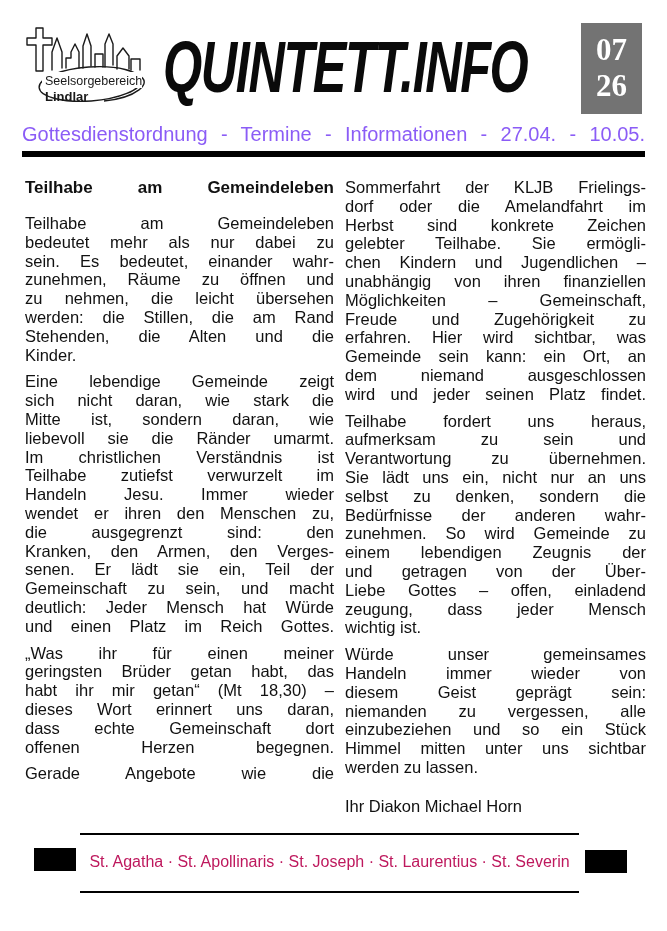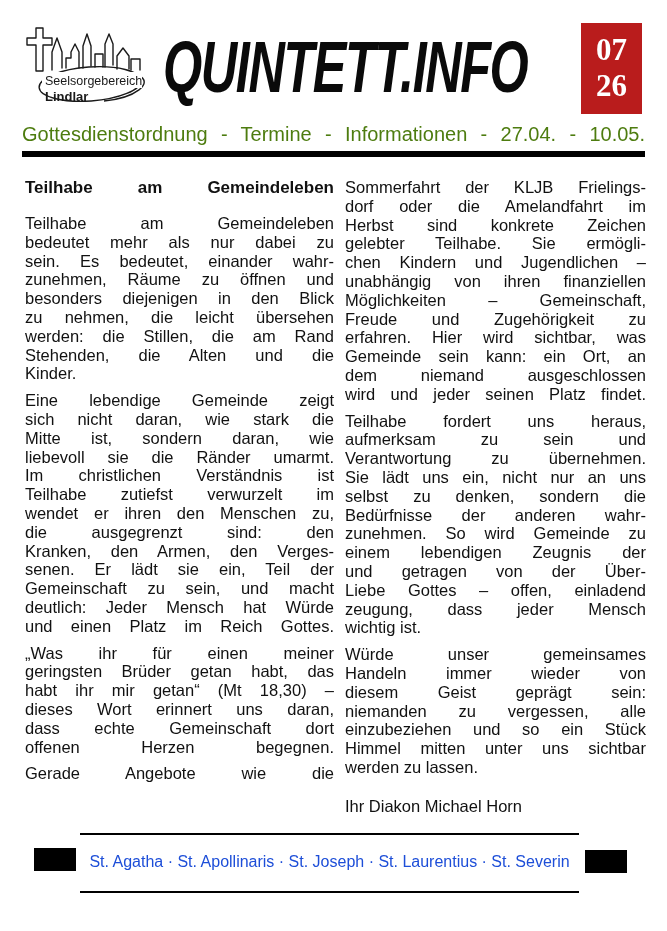--- a/index.html
+++ b/index.html
@@ -5,24 +5,24 @@
   html,body{margin:0;padding:0;background:#e8e8e8;}
   .page{position:relative;width:667px;height:931px;background:#ffffff;margin:0 auto;
         font-family:"Liberation Sans",sans-serif;color:#111;overflow:hidden;}
 
   
   .logo{position:absolute;left:16px;top:20px;width:154px;height:96px;}
   .masthead{position:absolute;left:163px;top:22px;height:92px;}
   .masthead-title{font-family:"Liberation Sans",sans-serif;font-style:italic;font-weight:bold;
         font-size:72px;letter-spacing:-2px;white-space:nowrap;color:#0a0a0a;
         transform:scaleX(0.70);transform-origin:left top;display:inline-block;line-height:90px;}
-  .issue-box{position:absolute;left:581px;top:23px;width:61px;height:91px;background:#b91c1c;
+  .issue-box{position:absolute;left:581px;top:23px;width:61px;height:91px;background:#737373;
         color:#fff;font-family:"Liberation Serif",serif;font-weight:bold;font-size:31px;
         line-height:36px;text-align:center;padding-top:9px;box-sizing:border-box;}
-  .subtitle{position:absolute;left:22px;top:121px;width:623px;font-size:20px;color:#4d7c0f;
+  .subtitle{position:absolute;left:22px;top:121px;width:623px;font-size:20px;color:#8b5cf6;
         text-align:justify;text-align-last:justify;line-height:26px;}
   .head-rule{position:absolute;left:22px;top:151px;width:623px;height:6px;background:#000;}
 
   
   .col{position:absolute;top:178px;font-size:16.5px;line-height:18.8px;}
   .col-left{left:25px;width:309px;}
   .col-right{left:345px;width:301px;}
   .article-heading{font-weight:bold;font-size:17px;line-height:19px;
         text-align:justify;text-align-last:justify;margin-bottom:17px;}
   .para{margin-bottom:8px;}
@@ -31,21 +31,21 @@
   .signature{margin-top:20px;text-align:left;}
 
   
   .footer-line{position:absolute;left:80px;width:499px;height:2px;background:#000;}
   .footer-line-top{top:833px;}
   .footer-line-bottom{top:891px;}
   .footer-block{position:absolute;width:42px;height:23px;background:#000;}
   .footer-block-left{left:34px;top:848px;}
   .footer-block-right{left:585px;top:850px;}
   .footer-text{position:absolute;left:80px;top:853px;width:499px;text-align:center;
-        font-size:16px;color:#1d4ed8;}
+        font-size:16px;color:#be185d;}
 </style>
 </head>
 <body>
 
 <div class="page">
 
   <div class="logo">
     <svg width="154" height="96" viewBox="0 0 154 96">
       <g fill="none" stroke="#1a1a1a" stroke-width="1.4" stroke-linejoin="round" stroke-linecap="round">
         <path fill="#ffffff" d="M20,8 h7 v10 h9 v7 h-9 v26 h-7 V25 h-9 v-7 h9 z"></path>
@@ -77,33 +77,33 @@
   <div class="subtitle">Gottesdienstordnung - Termine - Informationen - 27.04. - 10.05.</div>
   <div class="head-rule"></div>
 
   <div class="col col-left">
     <div class="article-heading">Teilhabe am Gemeindeleben</div>
   <div class="para">
         <div class="line">Teilhabe am Gemeindeleben</div>
         <div class="line">bedeutet mehr als nur dabei zu</div>
         <div class="line">sein. Es bedeutet, einander wahr-</div>
         <div class="line">zunehmen, Räume zu öffnen und</div>
-        <div class="line">besonders diejenigen in den Blick</div>
         <div class="line">zu nehmen, die leicht übersehen</div>
         <div class="line">werden: die Stillen, die am Rand</div>
         <div class="line">Stehenden, die Alten und die</div>
         <div class="line plain">Kinder.</div>
       </div>
       <div class="para">
         <div class="line">Eine lebendige Gemeinde zeigt</div>
         <div class="line">sich nicht daran, wie stark die</div>
         <div class="line">Mitte ist, sondern daran, wie</div>
         <div class="line">liebevoll sie die Ränder umarmt.</div>
         <div class="line">Im christlichen Verständnis ist</div>
         <div class="line">Teilhabe zutiefst verwurzelt im</div>
+        <div class="line">Handeln Jesu. Immer wieder</div>
         <div class="line">wendet er ihren den Menschen zu,</div>
         <div class="line">die ausgegrenzt sind: den</div>
         <div class="line">Kranken, den Armen, den Verges-</div>
         <div class="line">senen. Er lädt sie ein, Teil der</div>
         <div class="line">Gemeinschaft zu sein, und macht</div>
         <div class="line">deutlich: Jeder Mensch hat Würde</div>
         <div class="line">und einen Platz im Reich Gottes.</div>
       </div>
       <div class="para">
         <div class="line">„Was ihr für einen meiner</div>

